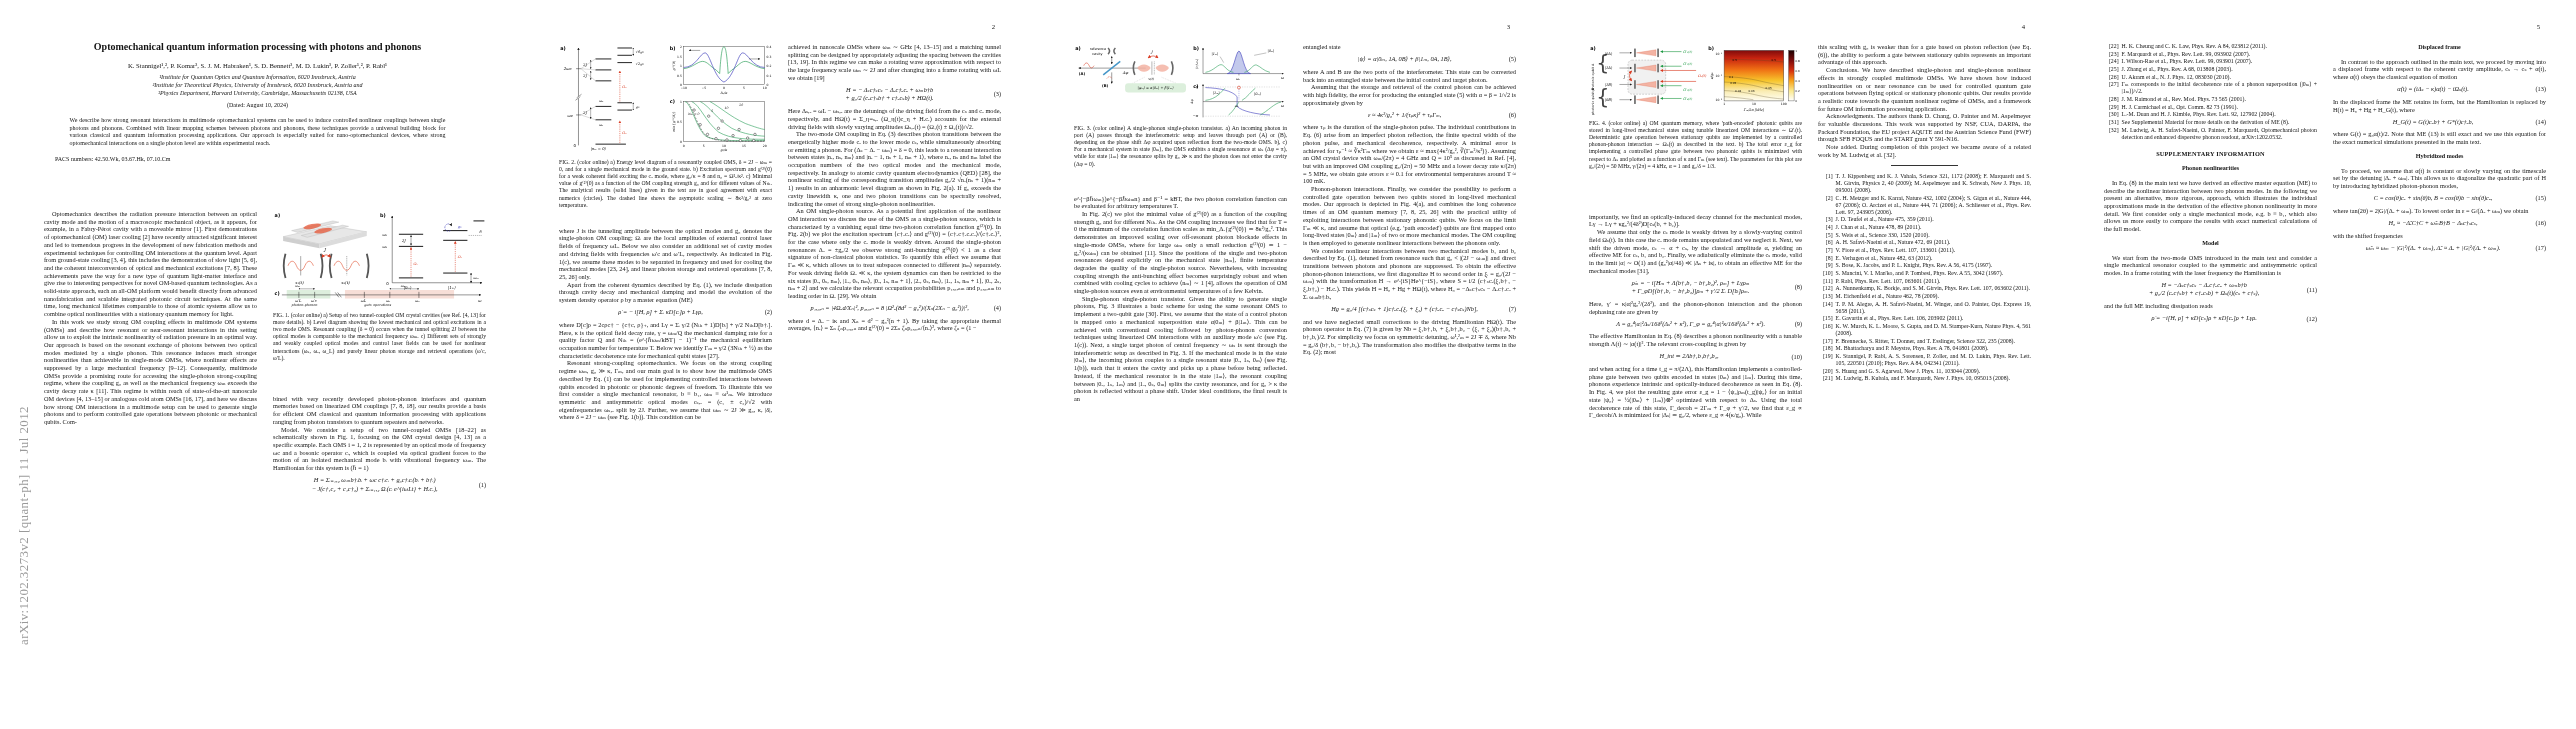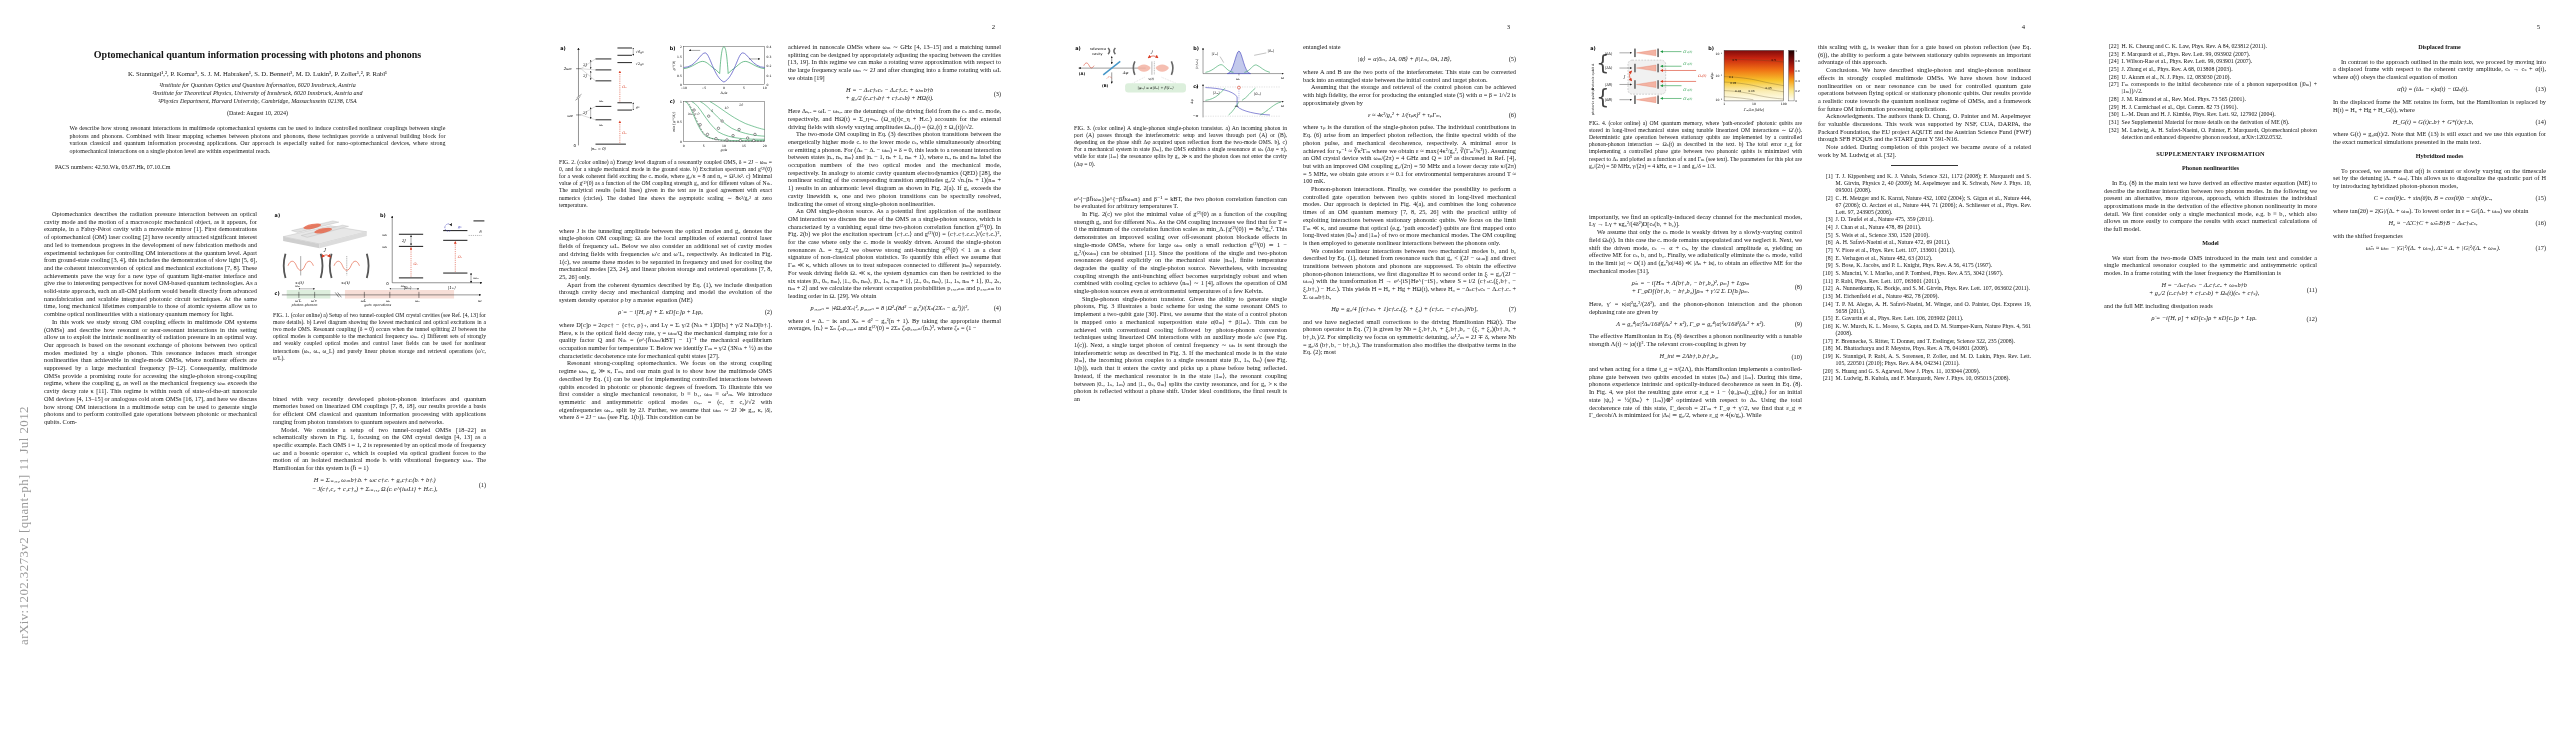--- a/index.html
+++ b/index.html
@@ -18,21 +18,21 @@
   .eq{display:flex;align-items:center;margin:4.3px 0;font-style:italic;}
   .eq .body{flex:1;text-align:center;font-size:6.3px;line-height:1.35;}
   .eq .num{font-style:normal;font-size:6.3px;padding-left:2.4px;}
   .figcap{font-size:5.7px;line-height:1.25;margin:4.9px 0 0;text-align:justify;}
   .figwrap{margin:0 0 1.2px;}
   .sp30{height:18px;}.sp45{height:27px;}.sp55{height:33px;}.sp70{height:43px;}
   .ref{display:flex;font-size:5.8px;line-height:1.22;margin-bottom:0.6px;text-align:justify;}
   .ref .rn{flex:0 0 14.6px;text-align:right;padding-right:3px;white-space:nowrap;}
   .ref .rt{flex:1;}
   .rule{width:67px;border-top:0.6px solid #333;margin:6px auto 7.3px;}
-  .head{position:absolute;top:48px;left:55px;right:55px;text-align:center;}
+  .head{position:absolute;top:40px;left:55px;right:55px;text-align:center;}
   .title{font-size:10px;font-weight:bold;line-height:1.3;margin-bottom:9px;}
   .authors{font-size:6.7px;margin-bottom:4.3px;}
   .aff{font-size:6px;font-style:italic;line-height:1.35;}
   .dated{font-size:6px;margin-top:4.3px;}
   .abstract{margin:9px 14.6px 0;font-size:6px;text-align:justify;line-height:1.3;}
   .pacs{margin:8px 0 0;font-size:6px;text-align:left;}
   .arxiv{position:absolute;left:16px;top:645px;transform:rotate(-90deg);transform-origin:0 0;white-space:nowrap;font-size:13px;letter-spacing:0.4px;color:#9a9a9a;}
   .shead{font-weight:bold;text-align:center;font-size:6.3px;margin:9.7px 3.6px 7.3px;letter-spacing:0.2px;}
   .shead2{font-weight:bold;text-align:center;font-size:6.1px;margin:7.3px 0 6px;}
   svg{display:block;}

